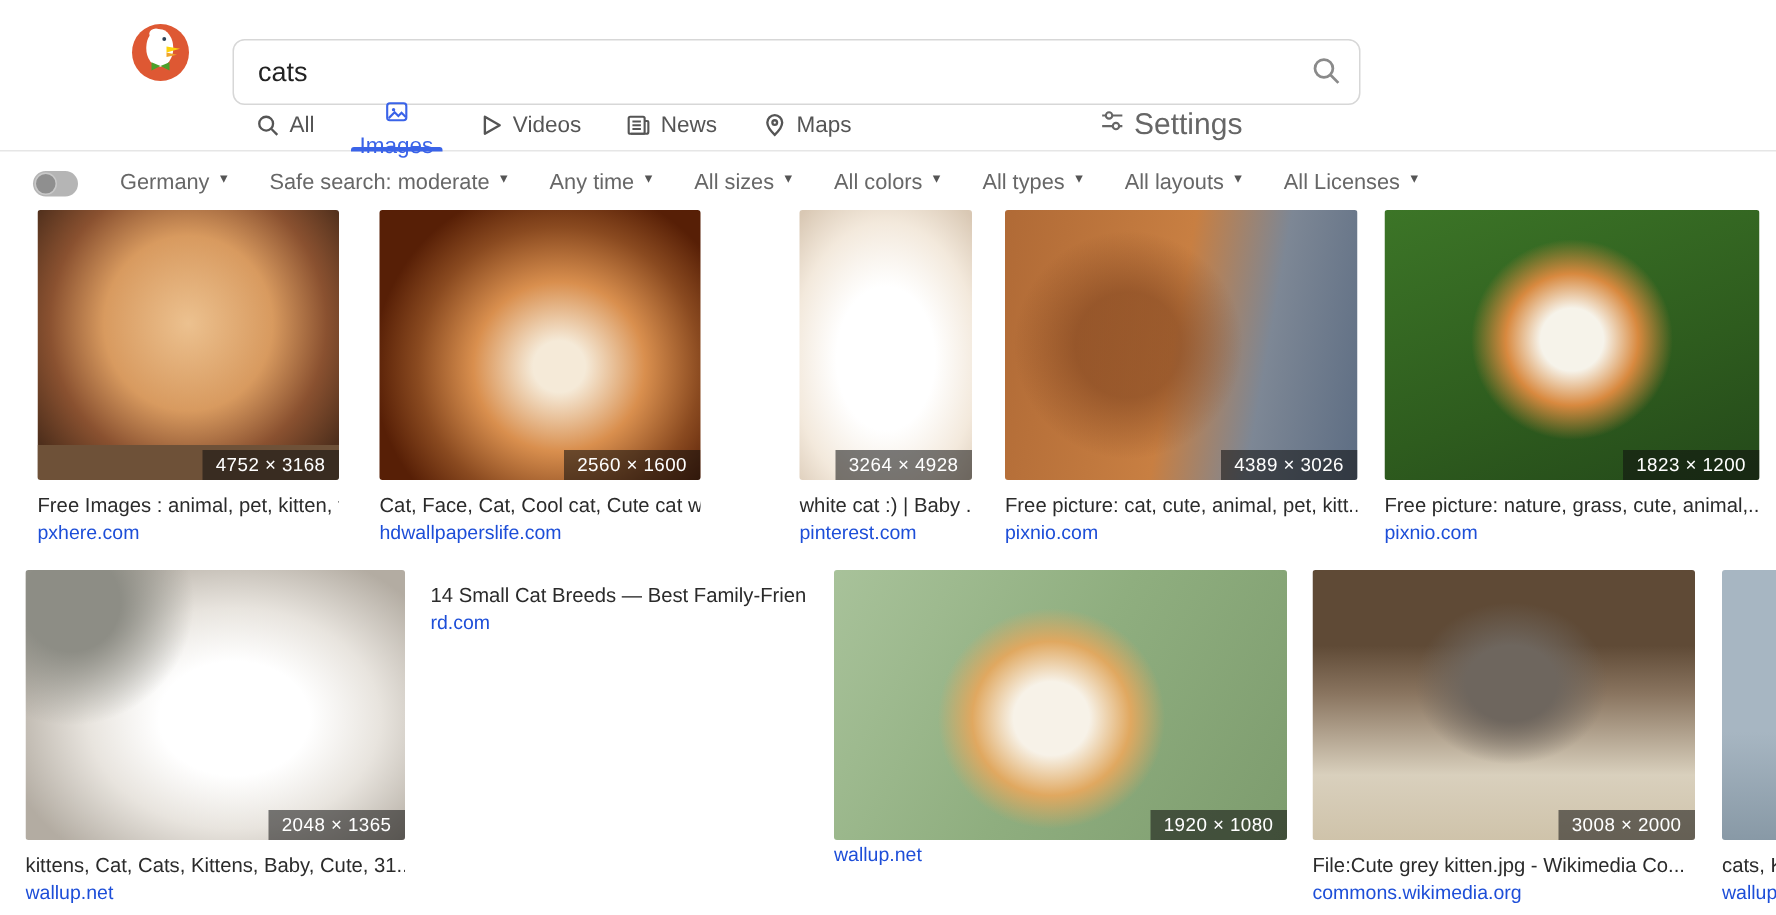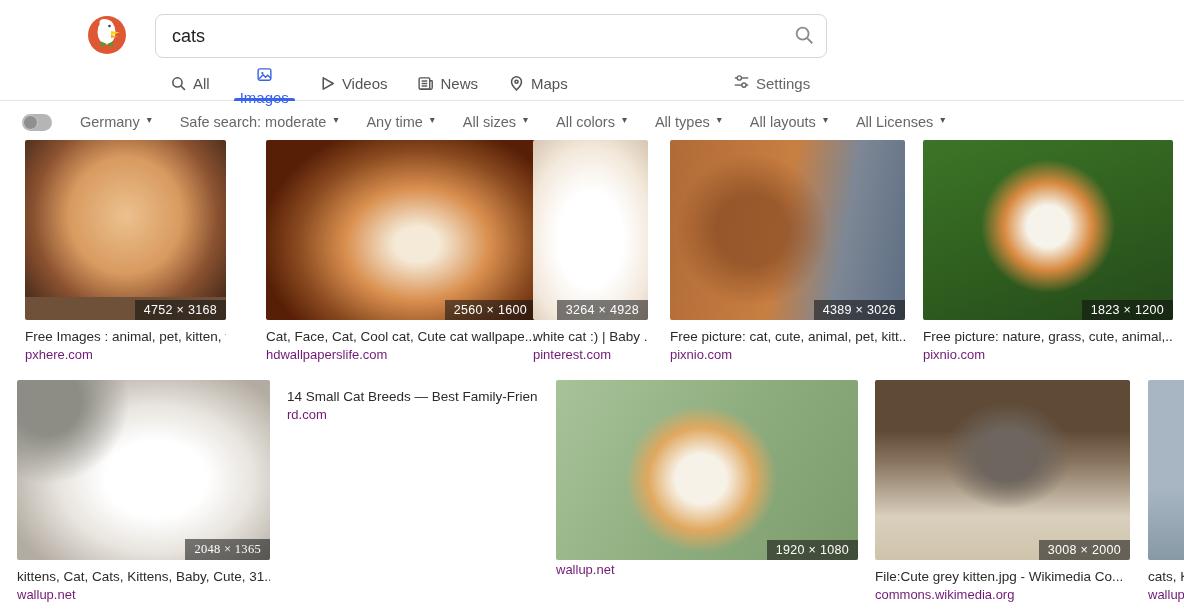--- a/index.html
+++ b/index.html
@@ -1,70 +1,70 @@
 <!DOCTYPE html>
 <html><head>
 <meta charset="utf-8">
 <style>
   html,body{margin:0;padding:0;width:1184px;height:610px;overflow:hidden;background:#fff;
     font-family:"Liberation Sans","DejaVu Sans",sans-serif;}
   .abs{position:absolute;}
 
   
   #logo{left:87px;top:15px;width:40px;height:40px;cursor:pointer;}
-  #searchbox{left:155px;top:14px;width:672px;height:44px;border:1px solid #d7d7d7;
+  #searchbox{left:155px;top:26px;width:752px;height:44px;border:1px solid #d7d7d7;
     border-radius:8px;box-sizing:border-box;display:flex;align-items:center;}
   #searchbox input{flex:1;border:none;outline:none;font-size:18px;color:#222;
     padding:0 0 0 16px;font-family:inherit;background:transparent;}
   #search-go{width:44px;height:42px;display:flex;align-items:center;justify-content:center;
     color:#8a8a8a;cursor:pointer;background:none;border:none;}
 
   
   #tabsbar{left:0;top:66px;width:1184px;height:34px;border-bottom:1px solid #e6e6e6;box-sizing:content-box;}
   #tabs{position:absolute;left:170px;top:0;height:34px;display:flex;gap:30px;}
   .tab{position:relative;display:flex;align-items:center;gap:6px;color:#555;font-size:15px;
     cursor:pointer;height:34px;}
   .tab svg{display:block;}
   .tab.active{color:#3a63e8;font-weight:normal;flex-direction:column;}
   .tab.active::after{content:"";position:absolute;left:-6px;right:-6px;bottom:-1px;height:3px;
     background:#3a63e8;border-radius:2px 2px 0 0;}
   #settings{left:733px;top:0;height:34px;display:flex;align-items:center;gap:6px;color:#666;
-    font-size:15px;cursor:pointer;}
+    font-size:20px;cursor:pointer;}
 
   
   #filters{left:0;top:104px;width:1184px;height:36px;display:flex;align-items:center;}
   #region-toggle{margin-left:22px;width:30px;height:17px;border-radius:9px;background:#b5b5b5;
     position:relative;cursor:pointer;flex:0 0 auto;}
   #region-toggle .knob{position:absolute;left:1px;top:1px;width:15px;height:15px;border-radius:50%;
     background:#8f8f8f;border:1px solid #c9c9c9;box-sizing:border-box;}
   .filter{display:flex;align-items:flex-start;gap:7px;color:#676767;font-size:14.5px;cursor:pointer;
     margin-left:28px;white-space:nowrap;}
   .filter .caret{font-size:10px;color:#555;}
 
   
   .card{position:absolute;}
   .thumb{position:relative;width:100%;height:180px;border-radius:2px;cursor:pointer;overflow:hidden;}
   .badge{position:absolute;right:0;bottom:0;background:rgba(15,15,15,.55);color:#fff;
     font-size:12.5px;padding:3px 9px;letter-spacing:.3px;}
   .badge:empty{display:none;}
   .title{display:block;margin-top:9px;font-size:13.5px;color:#2b2b2b;white-space:nowrap;
     overflow:hidden;cursor:pointer;line-height:1.2;}
-  .domain{margin-top:2px;font-size:13px;color:#701a75;white-space:nowrap;overflow:hidden;line-height:1.2;}
+  .domain{margin-top:2px;font-size:13px;color:#1d4ed8;white-space:nowrap;overflow:hidden;line-height:1.2;}
 
   
   .t-r1c1{background:linear-gradient(to top, #6e5138 0 13%, rgba(0,0,0,0) 13%),
     radial-gradient(ellipse 62% 72% at 50% 42%, #ecc18f 0%, #d89a5f 45%, #8a5130 74%, #4f2f1c 100%);}
   .t-r1c2{background:radial-gradient(ellipse 58% 68% at 56% 58%, #f5ead8 0 14%, #d98f4e 46%, #8a4a20 76%, #571f06 100%);}
   .t-r1c3{background:radial-gradient(ellipse 75% 70% at 50% 55%, #ffffff 0 38%, #f3e9dc 72%, #d9c8b4 100%);}
   .t-r1c4{background:radial-gradient(ellipse 50% 65% at 35% 50%, rgba(120,62,28,.55) 0 30%, rgba(0,0,0,0) 65%),
     linear-gradient(100deg, #b06a36 0%, #c87f42 48%, #7d8795 72%, #5d6d83 100%);}
   .t-r1c5{background:radial-gradient(ellipse 42% 58% at 50% 48%, #f6f3ea 0 20%, #d8893f 42%, rgba(0,0,0,0) 64%),
     linear-gradient(160deg, #3c7527, #2e5c1e 60%, #24491a);}
   .t-r2c1{background:radial-gradient(circle at 12% 12%, #8d8d85 0 12%, rgba(0,0,0,0) 30%),
-    radial-gradient(ellipse 62% 66% at 55% 55%, #ffffff 0 32%, #e8e4de 62%, #b3aca2 100%);font-family:Liberation Serif, serif;}
+    radial-gradient(ellipse 62% 66% at 55% 55%, #ffffff 0 32%, #e8e4de 62%, #b3aca2 100%);}
   .t-r2c2{background:radial-gradient(ellipse 40% 55% at 53% 50%, #7e7a74 0 26%, rgba(0,0,0,0) 60%),
     linear-gradient(135deg, #dcbf95, #c9a372 52%, #ad855a);}
   .t-r2c3{background:radial-gradient(ellipse 38% 62% at 48% 55%, #f7f2e8 0 22%, #e0a860 46%, rgba(0,0,0,0) 66%),
     linear-gradient(120deg, #a8c29a, #8fae7f 50%, #7d9c6e);}
   .t-r2c4{background:radial-gradient(ellipse 42% 50% at 52% 42%, #6e665e 0 28%, rgba(0,0,0,0) 60%),
     linear-gradient(to bottom, #5f4a36 0 28%, #8a7560 46%, #d9d0bd 76%, #cfc3aa);}
   .t-r2c5{background:radial-gradient(ellipse 55% 60% at 70% 55%, #7b8793 0 30%, rgba(0,0,0,0) 70%),
     linear-gradient(to bottom, #a7b6c2 0 60%, #8899a6);}
 </style>
 </head>
@@ -197,21 +197,21 @@
   </div>
 </div>
 
 <div class="card" style="left:25px;top:140px;width:201px;">
   <div class="thumb t-r1c1">
     <span class="badge">4752 × 3168</span>
   </div>
   <a class="title">Free Images : animal, pet, kitten, f...</a>
   <div class="domain">pxhere.com</div>
 </div>
-<div class="card" style="left:266px;top:140px;width:270px;">
+<div class="card" style="left:253px;top:140px;width:214px;">
   <div class="thumb t-r1c2">
     <span class="badge">2560 × 1600</span>
   </div>
   <a class="title">Cat, Face, Cat, Cool cat, Cute cat wallpape...</a>
   <div class="domain">hdwallpaperslife.com</div>
 </div>
 <div class="card" style="left:533px;top:140px;width:115px;">
   <div class="thumb t-r1c3">
     <span class="badge">3264 × 4928</span>
   </div>

